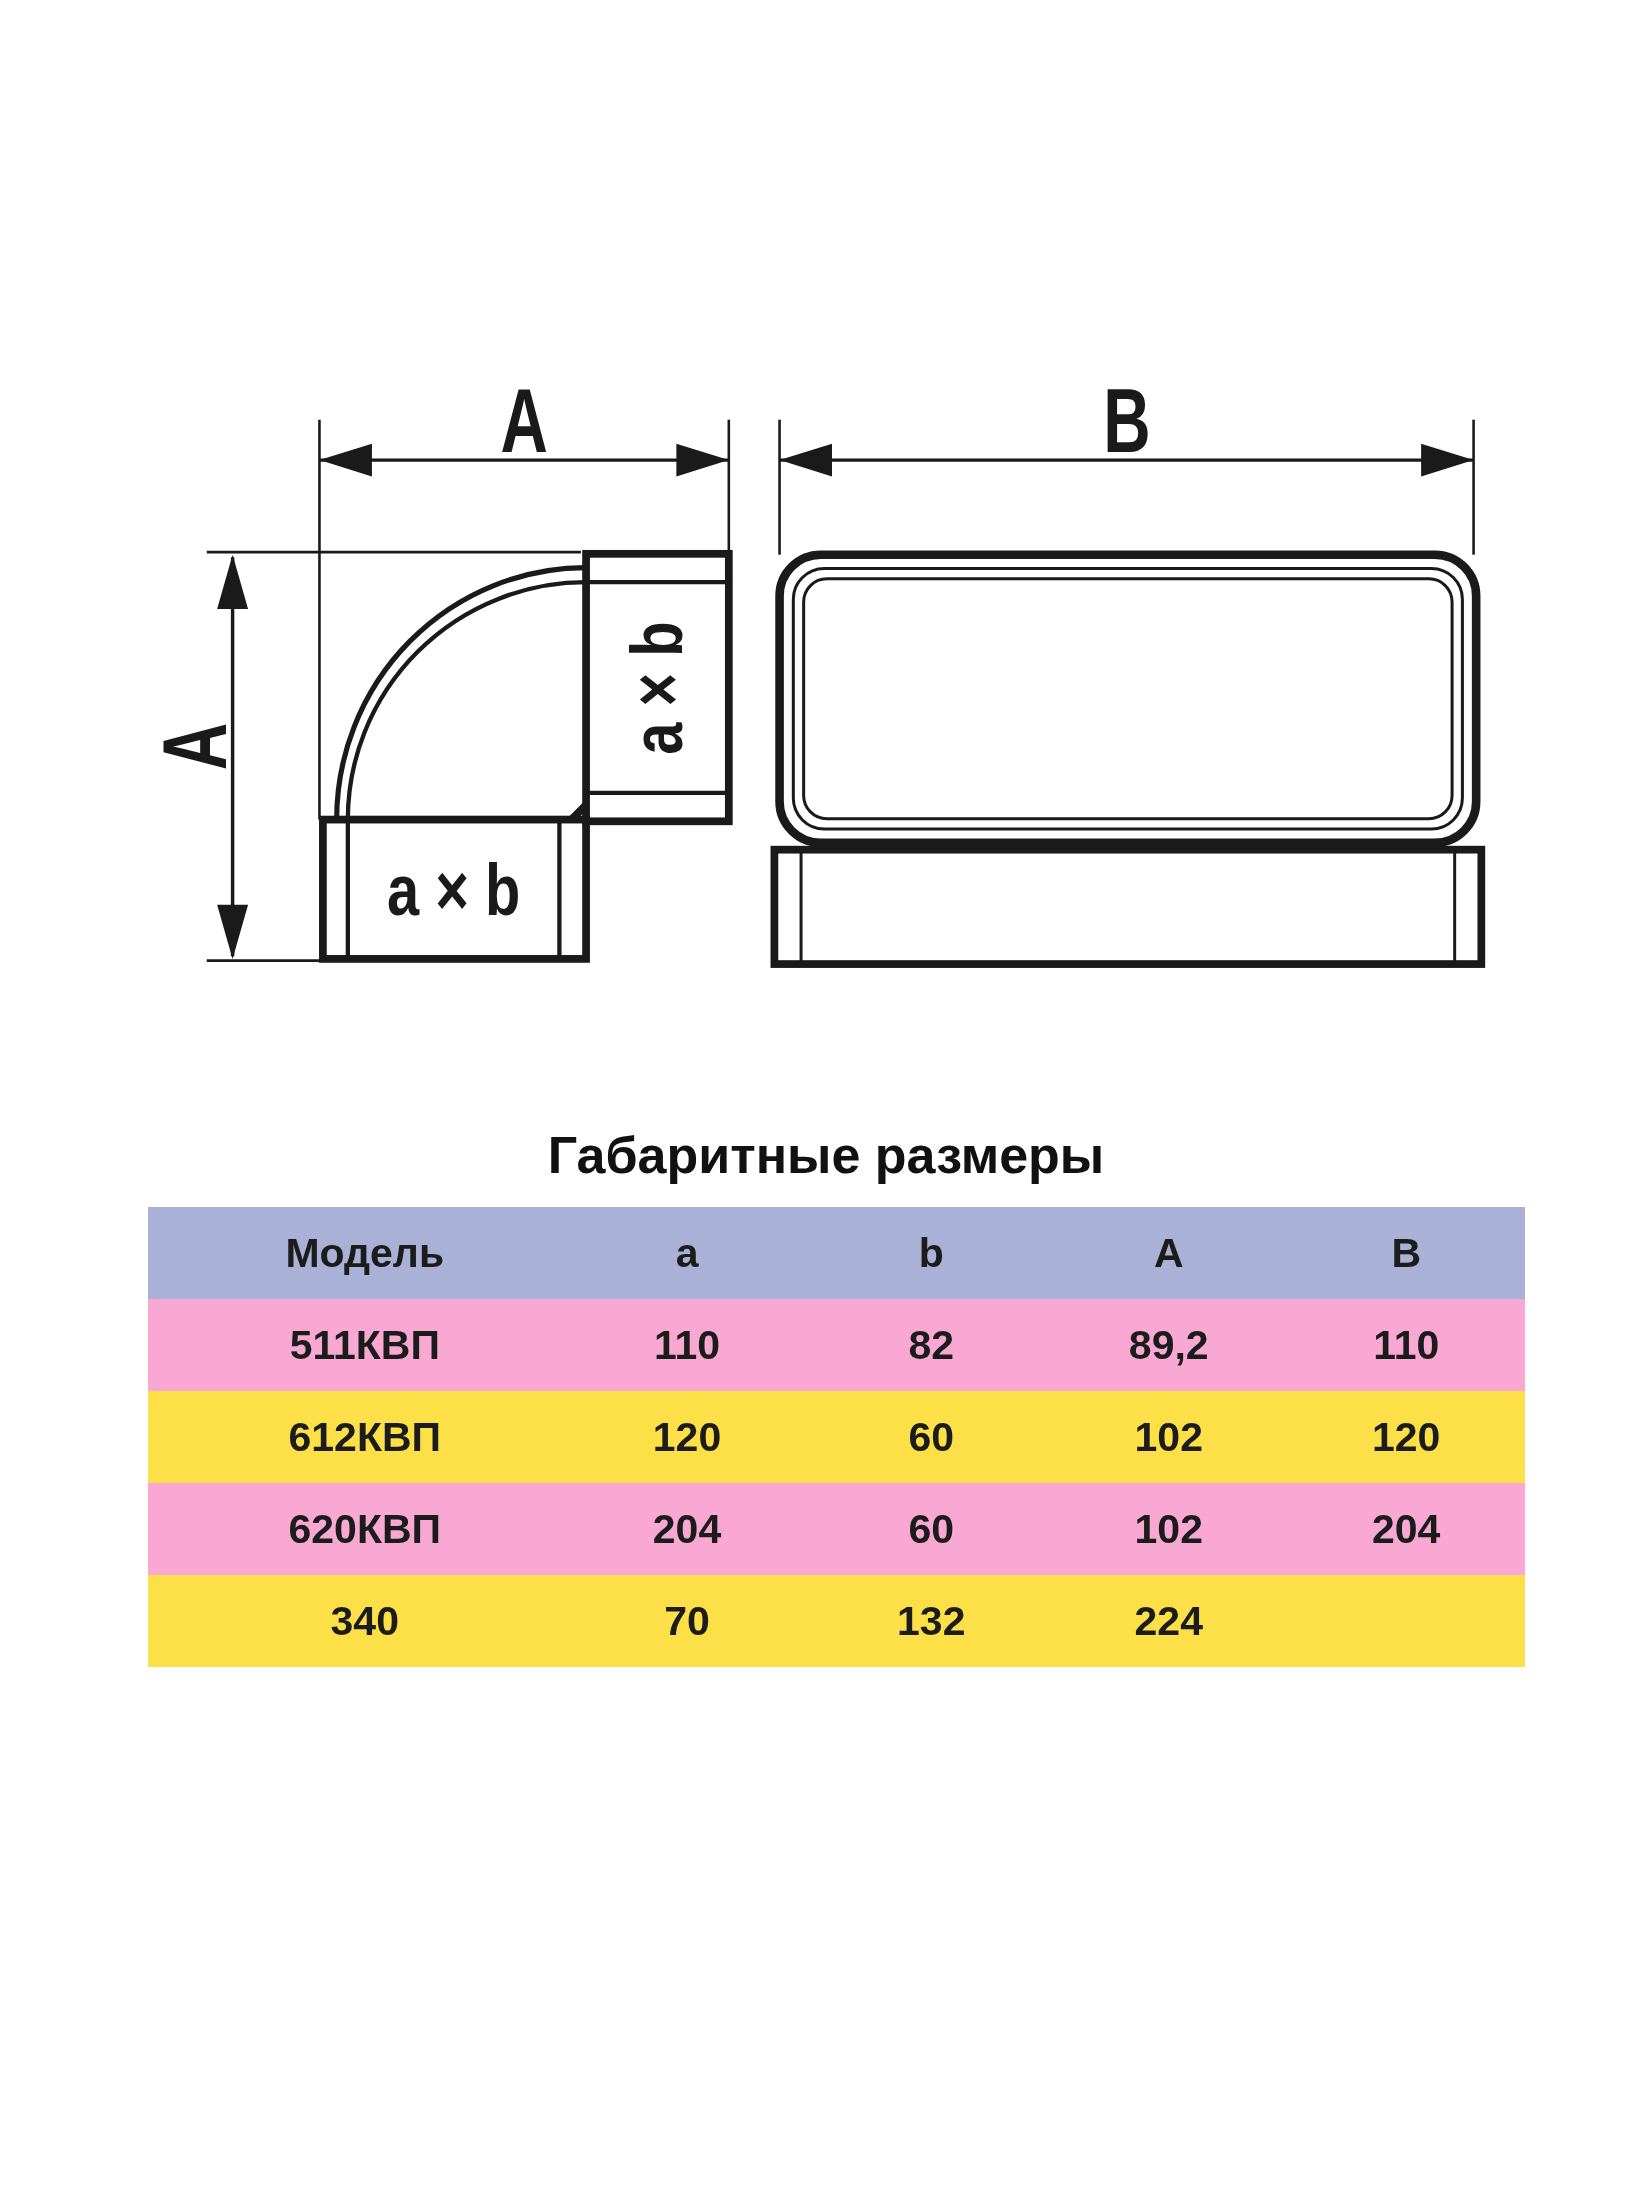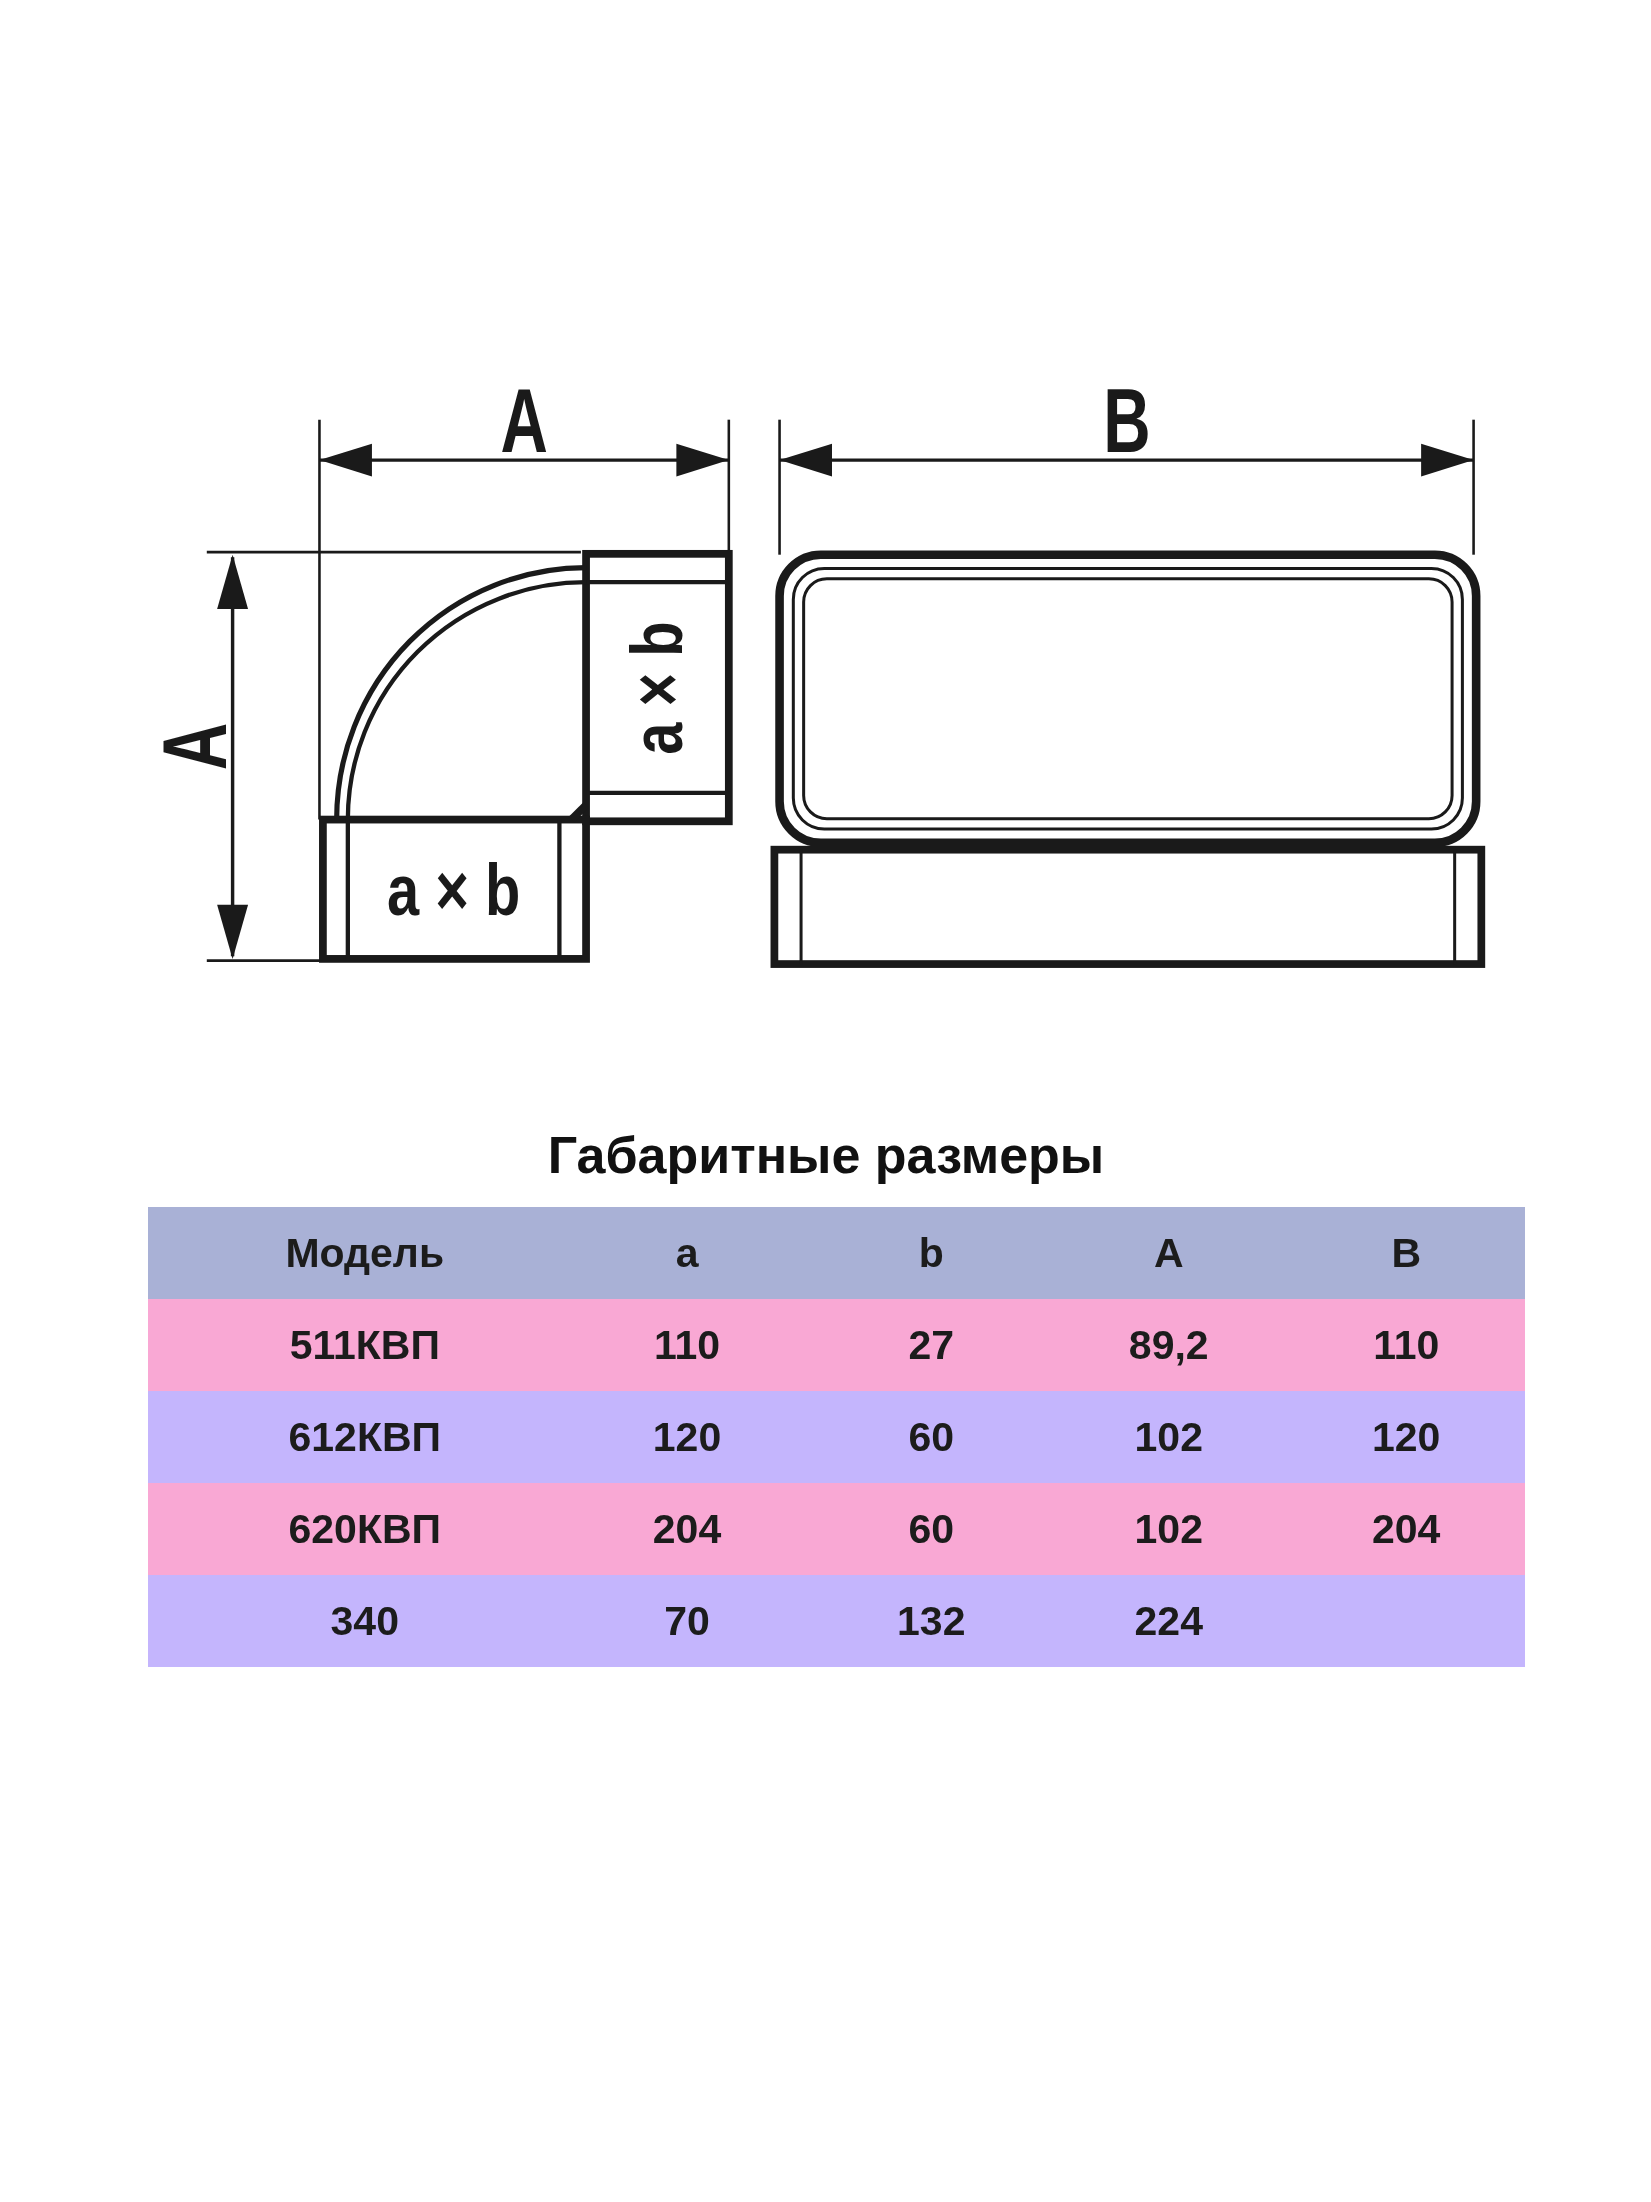--- a/index.html
+++ b/index.html
@@ -38,21 +38,21 @@
     display:grid;
     grid-template-columns:29% 18.5% 17.5% 17.5% 17.5%;
     height:92px;
     align-items:center;
     text-align:center;
     font-size:41px;
     font-weight:bold;
     padding-left:20px;
   }
   .tr.head{ background:#a9b1d6; }
-  .tr.alt{ background:#c4b5fd; }
+  .tr.alt{ background:#fde047; }
   .tr.plain{ background:#f9a8d4; }
   .cell{ line-height:1; }
   svg text{
     font-family:"Liberation Sans", sans-serif;
     font-weight:bold;
     fill:#1a1a1a;
   }
 </style>
 </head>
 <body>
@@ -132,21 +132,21 @@
     <div class="tr head">
       <div class="cell">Модель</div>
       <div class="cell">a</div>
       <div class="cell">b</div>
       <div class="cell">A</div>
       <div class="cell">B</div>
     </div>
     <div class="tr plain">
       <div class="cell">511КВП</div>
       <div class="cell">110</div>
-      <div class="cell">27</div>
+      <div class="cell">82</div>
       <div class="cell">89,2</div>
       <div class="cell">110</div>
     </div>
     <div class="tr alt">
       <div class="cell">612КВП</div>
       <div class="cell">120</div>
       <div class="cell">60</div>
       <div class="cell">102</div>
       <div class="cell">120</div>
     </div>

